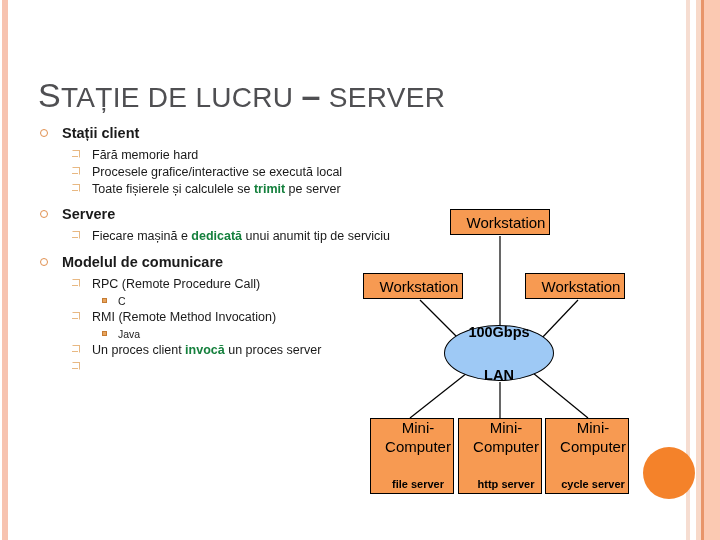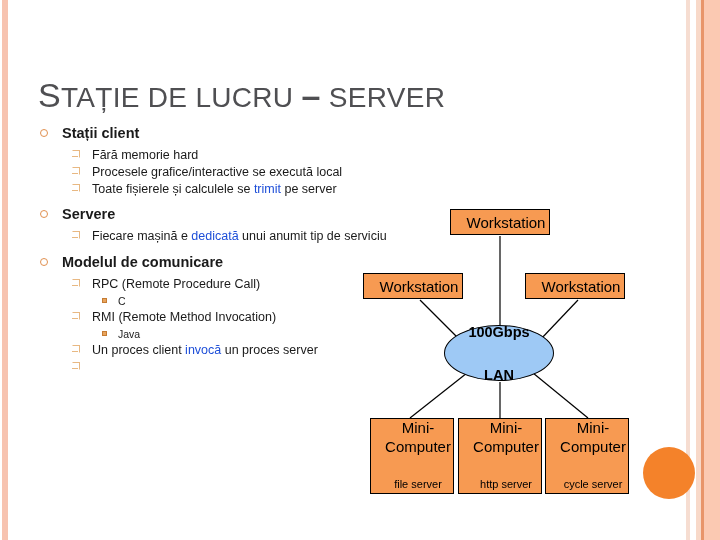--- a/index.html
+++ b/index.html
@@ -136,21 +136,21 @@
   .lv3 > .bullet {
     left: 66px;
     top: 5px;
     width: 5px;
     height: 5px;
     background: #e8a45c;
     border: 1px solid #c57b33;
     box-sizing: border-box;
   }
 
-  .em { color: #1d4ed8; font-weight: normal; margin-top: 47px; }
+  .em { color: #15803d; font-weight: bold; margin-top: 47px; }
 
   .gap-1 { margin-top: 8px; }
   .gap-2 { margin-top: 9px; }
 
   
   .diagram {
     position: absolute;
     left: 350px;
     top: 200px;
     width: 300px;
@@ -210,21 +210,21 @@
     height: 76px;
     top: 218px;
     font-size: 15px;
     line-height: 19px;
   }
   .mini-1 { left: 20px;  }
   .mini-2 { left: 108px; }
   .mini-3 { left: 195px; }
   .mini .role {
     font-size: 11px;
-    font-weight: normal;
+    font-weight: bold;
     margin-top: 19px;
   }
 </style>
 </head>
 <body>
 
 <div class="slide">
 
   <div class="stripe stripe-left"></div>
   <div class="stripe stripe-r1"></div>

